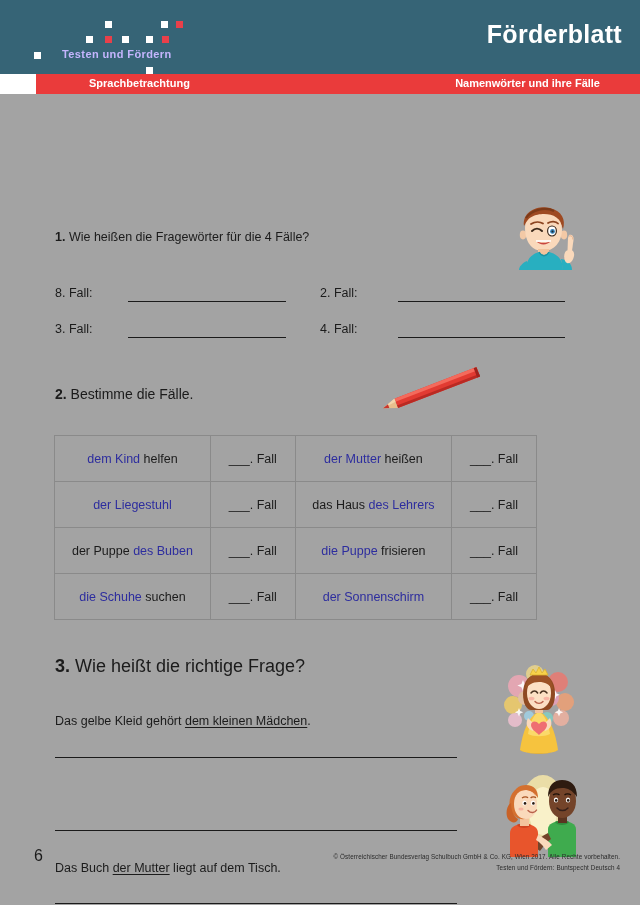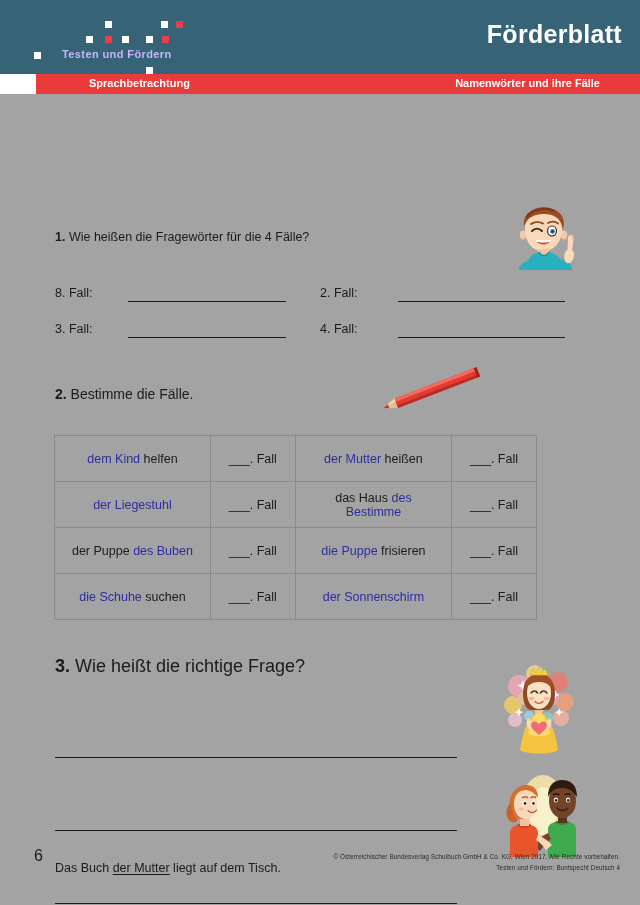--- a/index.html
+++ b/index.html
@@ -284,21 +284,21 @@
     <tbody>
       <tr>
         <td class="phrase"><span class="blue">dem Kind</span><span> helfen</span></td>
         <td class="fall">___. Fall</td>
         <td class="phrase"><span class="blue">der Mutter</span><span> heißen</span></td>
         <td class="fall">___. Fall</td>
       </tr>
       <tr>
         <td class="phrase"><span class="blue">der Liegestuhl</span><span></span></td>
         <td class="fall">___. Fall</td>
-        <td class="phrase"><span>das Haus </span><span class="blue">des Bestimme</span></td>
+        <td class="phrase"><span>das Haus </span><span class="blue">des Lehrers</span></td>
         <td class="fall">___. Fall</td>
       </tr>
       <tr>
         <td class="phrase"><span>der Puppe </span><span class="blue">des Buben</span></td>
         <td class="fall">___. Fall</td>
         <td class="phrase"><span class="blue">die Puppe</span><span> frisieren</span></td>
         <td class="fall">___. Fall</td>
       </tr>
       <tr>
         <td class="phrase"><span class="blue">die Schuhe</span><span> suchen</span></td>
@@ -307,20 +307,23 @@
         <td class="fall">___. Fall</td>
       </tr>
     </tbody>
   </table>
 
   <div class="ex3-title">
     <span class="q-label">3.</span>
     <span>Wie heißt die richtige Frage?</span>
   </div>
 
+  <div class="sent" style="top:620px;">
+    <span>Das gelbe Kleid gehört </span><u>dem kleinen Mädchen</u><span>.</span>
+  </div>
   <span class="wide-line" style="top:663px;"></span>
 
   <span class="wide-line" style="top:736px;"></span>
 
   <div class="sent" style="top:767px;">
     <span>Das Buch </span><u>der Mutter</u><span> liegt auf dem Tisch.</span>
   </div>
   <span class="wide-line" style="top:809px;"></span>
 
   <svg class="illu" style="left:503px; top:566px;" width="72" height="100" viewBox="0 0 72 100">

